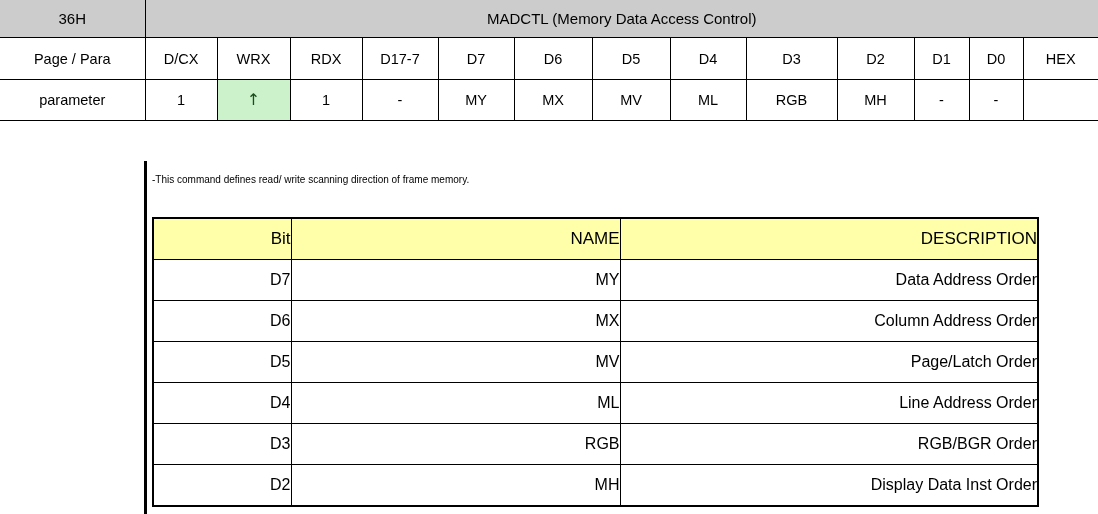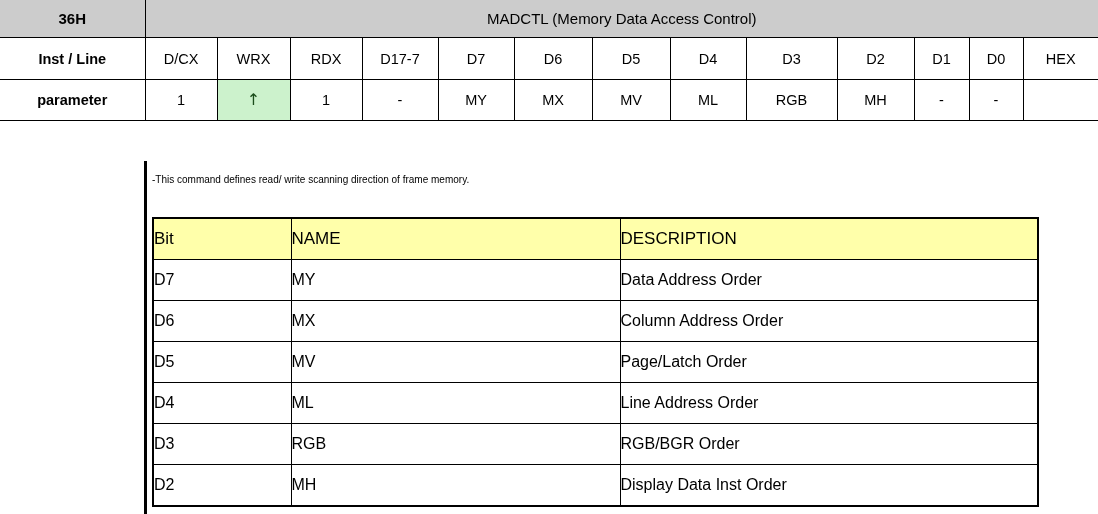--- a/index.html
+++ b/index.html
@@ -43,21 +43,20 @@
   }
   .cmd-table tr.row-madctl td,
   .cmd-table tr.row-param td {
     height: 40px;
   }
   .cmd-table td.cell-green {
     background: #ccf2cc;
   }
   .cmd-table td.col-label {
     border-left: none;
-    font-weight: bold;
   }
   .cmd-table td.col-last {
     border-right: none;
     margin-top: 40px;
   }
   .cmd-table tr.row-title td:first-child {
     border-top: none;
     border-left: none;
   }
   .cmd-table tr.row-title td:last-child {
@@ -99,21 +98,21 @@
     position: absolute;
     left: 152px;
     top: 217px;
     width: 885px;
     border-collapse: collapse;
     table-layout: fixed;
     border: 2.5px solid #000000;
   }
   .bit-table td, .bit-table th {
     border: 1.5px solid #000000;
-    text-align: left;
+    text-align: right;
     vertical-align: middle;
     font-size: 16px;
     font-weight: normal;
     padding: 0;
     background: #ffffff;
   }
   .bit-table thead td {
     background: #ffffaa;
     height: 40px;
     font-size: 17px;
@@ -145,21 +144,21 @@
     <col style="width:54px">
     <col style="width:75px">
   </colgroup>
   <tbody>
     <tr class="row-title">
       <td class="col-label">36H</td>
       <td colspan="13" class="col-last">MADCTL (Memory Data Access Control)</td>
     </tr>
 
     <tr class="row-head">
-      <td class="col-label">Inst / Line</td>
+      <td class="col-label">Page / Para</td>
       <td>D/CX</td>
       <td>WRX</td>
       <td>RDX</td>
       <td>D17-7</td>
       <td>D7</td>
       <td>D6</td>
       <td>D5</td>
       <td>D4</td>
       <td>D3</td>
       <td>D2</td>

